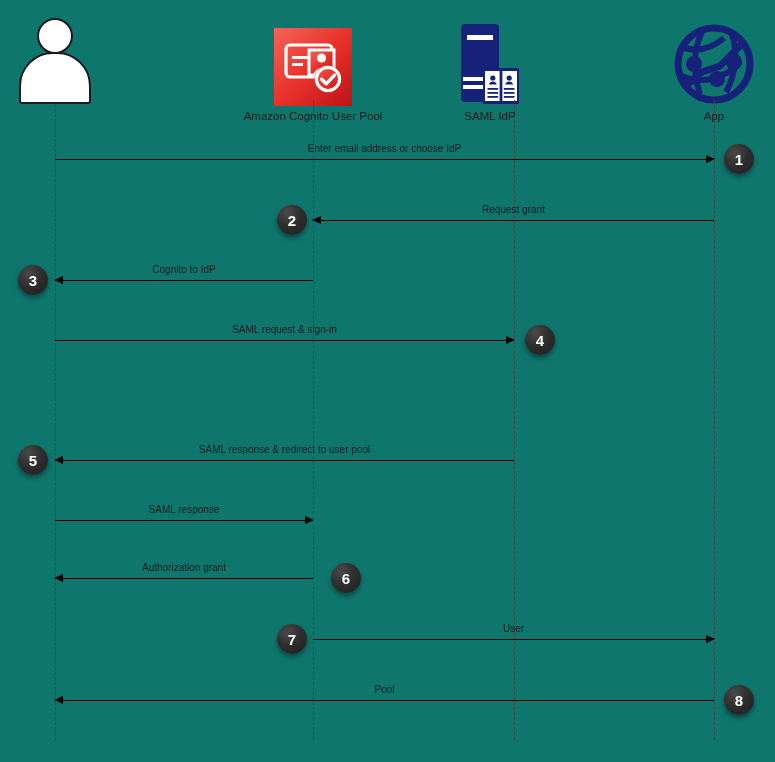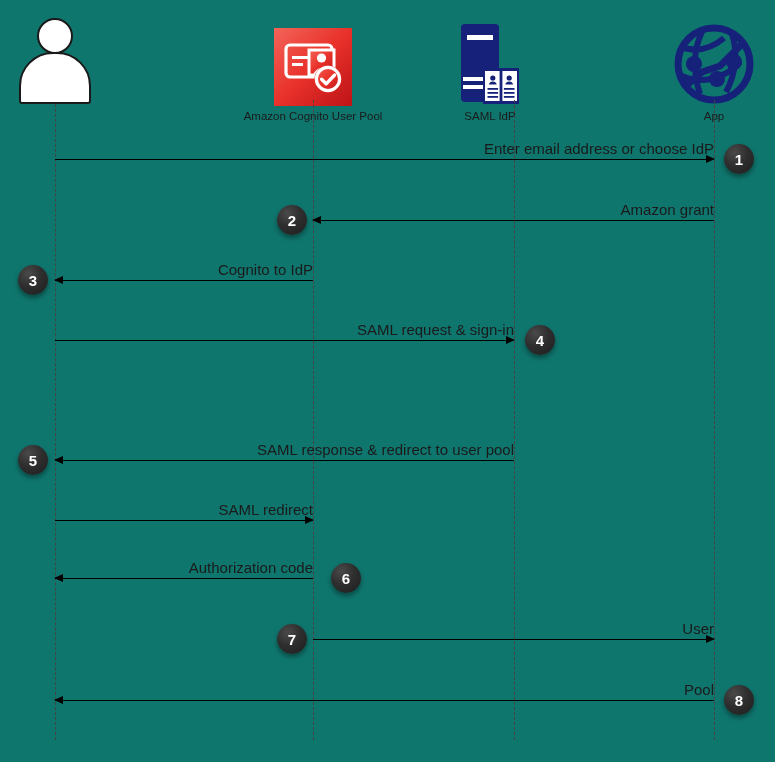--- a/index.html
+++ b/index.html
@@ -66,22 +66,22 @@
     border-left: 9px solid #000000;
   }
   .arrowhead.left {
     left: -1px;
     border-right: 9px solid #000000;
   }
   .msg-label {
     position: absolute;
     bottom: 4px;
     width: 100%;
-    text-align: right;
-    font-size: 15px;
+    text-align: center;
+    font-size: 10px;
     color: #1a1a1a;
     white-space: nowrap;
     line-height: 13px;
   }
   .step-badge {
     position: absolute;
     width: 30px;
     height: 30px;
     border-radius: 50%;
     background: radial-gradient(circle at 35% 28%, #4a4a4a 0%, #2e2e2e 45%, #1d1d1d 100%);
@@ -207,21 +207,21 @@
   <div class="lifeline" style="left:514px; top:100px; height:640px;"></div>
   <div class="lifeline" style="left:714px; top:100px; height:640px;"></div>
 
   <div class="message" style="left:55px; top:159px; width:659px;">
     <div class="msg-label">Enter email address or choose IdP</div>
     <div class="msg-line"></div>
     <div class="arrowhead right"></div>
   </div>
 
   <div class="message" style="left:313px; top:220px; width:401px;">
-    <div class="msg-label">Amazon grant</div>
+    <div class="msg-label">Request grant</div>
     <div class="msg-line"></div>
     <div class="arrowhead left"></div>
   </div>
 
   <div class="message" style="left:55px; top:280px; width:258px;">
     <div class="msg-label">Cognito to IdP</div>
     <div class="msg-line"></div>
     <div class="arrowhead left"></div>
   </div>
 
@@ -231,27 +231,27 @@
     <div class="arrowhead right"></div>
   </div>
 
   <div class="message" style="left:55px; top:460px; width:459px;">
     <div class="msg-label">SAML response &amp; redirect to user pool</div>
     <div class="msg-line"></div>
     <div class="arrowhead left"></div>
   </div>
 
   <div class="message" style="left:55px; top:520px; width:258px;">
-    <div class="msg-label">SAML redirect</div>
+    <div class="msg-label">SAML response</div>
     <div class="msg-line"></div>
     <div class="arrowhead right"></div>
   </div>
 
   <div class="message" style="left:55px; top:578px; width:258px;">
-    <div class="msg-label">Authorization code</div>
+    <div class="msg-label">Authorization grant</div>
     <div class="msg-line"></div>
     <div class="arrowhead left"></div>
   </div>
 
   <div class="message" style="left:313px; top:639px; width:401px;">
     <div class="msg-label">User</div>
     <div class="msg-line"></div>
     <div class="arrowhead right"></div>
   </div>
 

